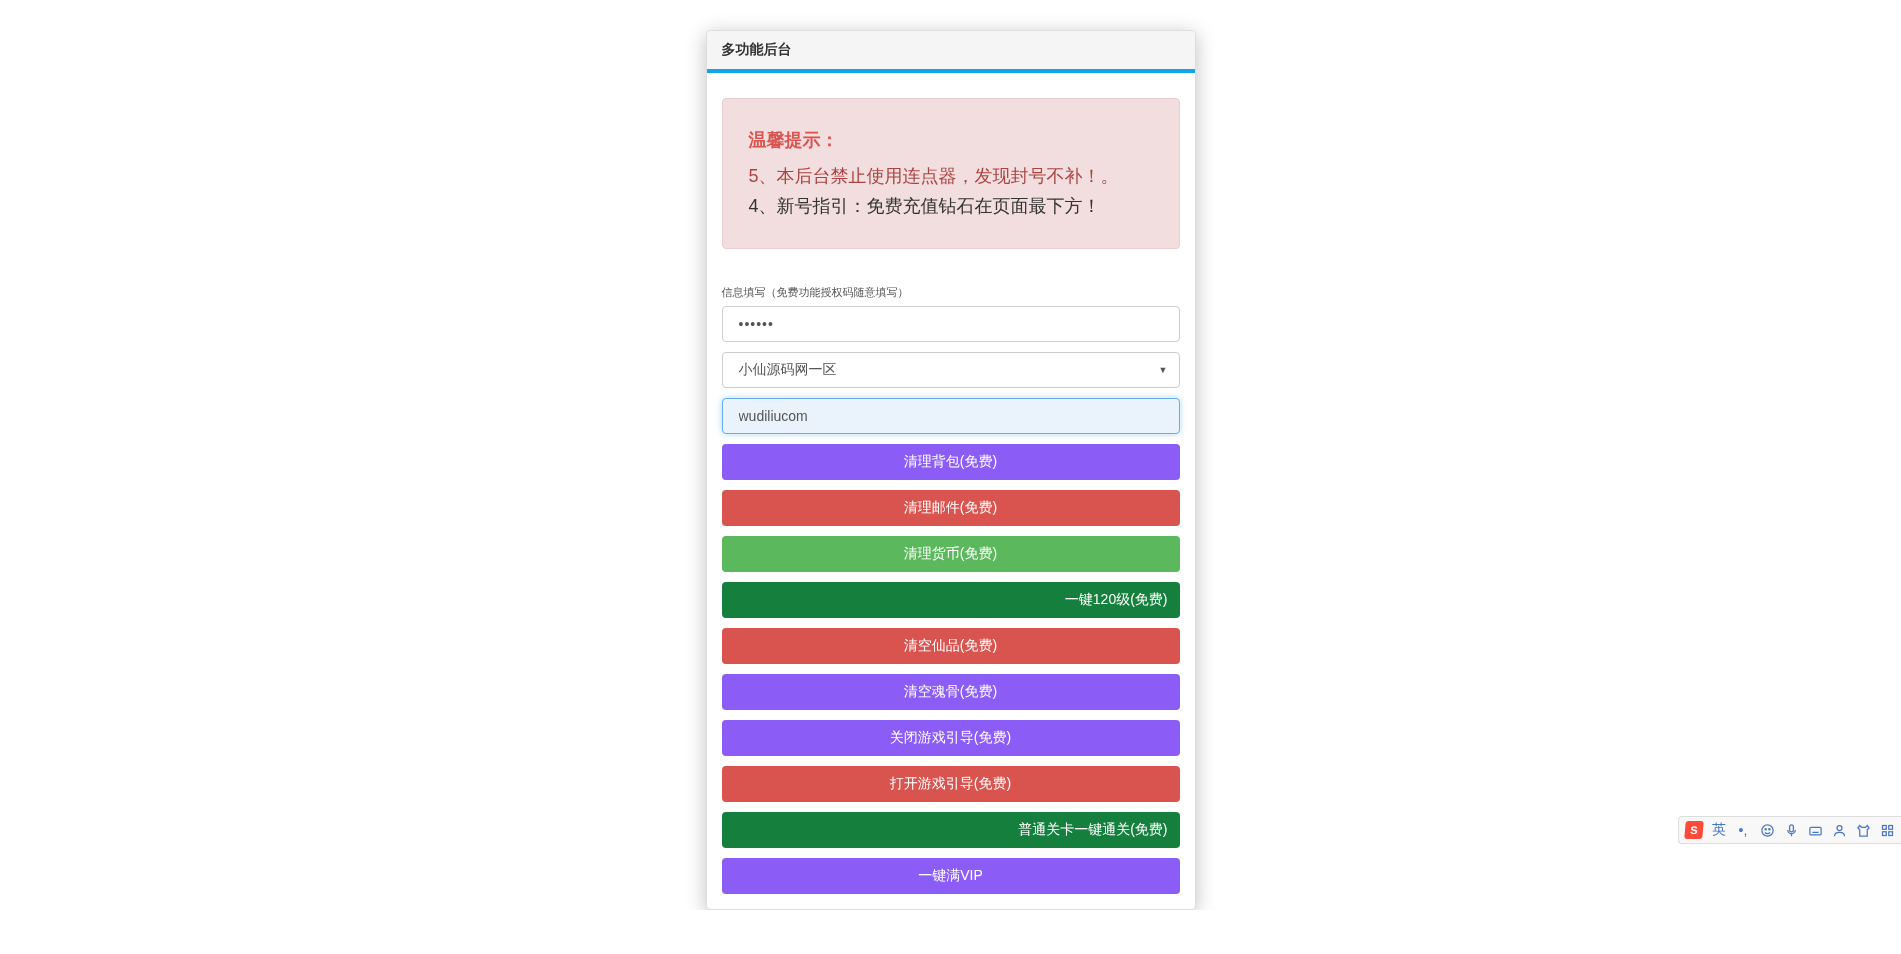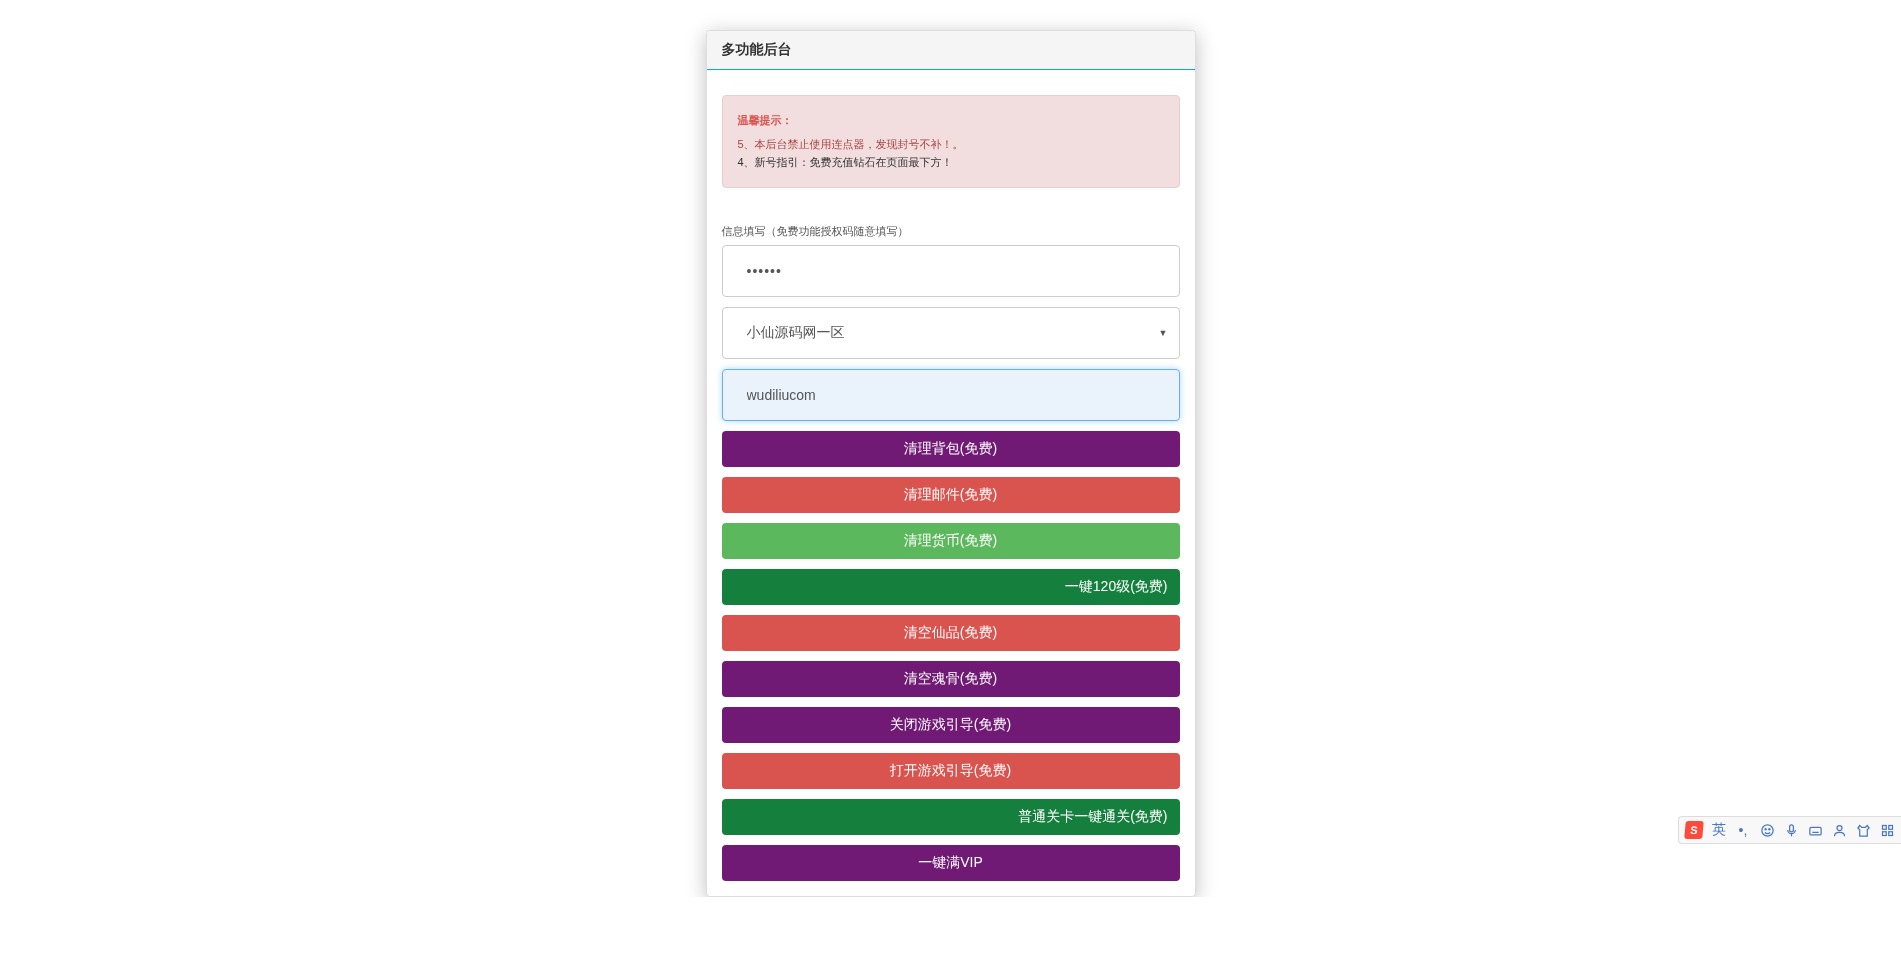--- a/index.html
+++ b/index.html
@@ -16,38 +16,38 @@
     .container {
       width: 490px;
       margin: 30px auto 0;
       border: 1px solid #ddd;
       border-radius: 4px;
       box-shadow: 0 4px 20px rgba(0,0,0,0.25);
       background: #fff;
     }
     .panel-header {
       background: #f5f5f5;
-      border-bottom: 1px solid #0ea5e9;
+      border-bottom: 4px solid #0ea5e9;
       padding: 10px 15px;
       font-weight: bold;
       color: #333;
       font-size: 14px;
       border-radius: 4px 4px 0 0;
     }
     .panel-body {
       padding: 25px 15px 15px;
     }
     .alert-box {
       background: #f2dede;
       border: 1px solid #ebccd1;
       border-radius: 4px;
-      padding: 15px;
+      padding: 26px;
       margin-bottom: 25px;
       color: #a94442;
-      font-size: 11px;
+      font-size: 18px;
       line-height: 1.7;
     }
     .alert-title {
       font-weight: bold;
       color: #d9534f;
       margin-bottom: 5px;
     }
     .alert-box .highlight {
       color: #e23a2b;
       font-weight: bold;
@@ -60,27 +60,27 @@
       color: #555;
       margin-bottom: 6px;
       font-size: 11px;
       margin-top: 36px;
     }
     .form-group {
       margin-bottom: 10px;
     }
     .form-control {
       width: 100%;
-      padding: 8px 24px;
+      padding: 8px 16px;
       border: 1px solid #ccc;
       border-radius: 4px;
       font-size: 14px;
       color: #555;
       background: #fff;
-      height: 52px;
+      height: 36px;
       outline: none;
     }
     .form-control[type="password"] {
       letter-spacing: 1px;
     }
     .select-wrapper {
       position: relative;
     }
     .select-wrapper::after {
       content: "▼";
@@ -103,21 +103,21 @@
       padding: 9px 12px;
       margin-bottom: 10px;
       border: none;
       border-radius: 4px;
       color: #fff;
       font-size: 14px;
       text-align: center;
       cursor: pointer;
       font-family: inherit;
     }
-    .btn-warning { background: #701a75; }
+    .btn-warning { background: #8b5cf6; }
     .btn-danger { background: #d9534f; }
     .btn-success { background: #5cb85c; }
     .btn-primary { background: #15803d; text-align: right; }
     
     .ime-bar {
       position: fixed;
       right: 0;
       bottom: 110px;
       height: 28px;
       background: #f8f8f8;

